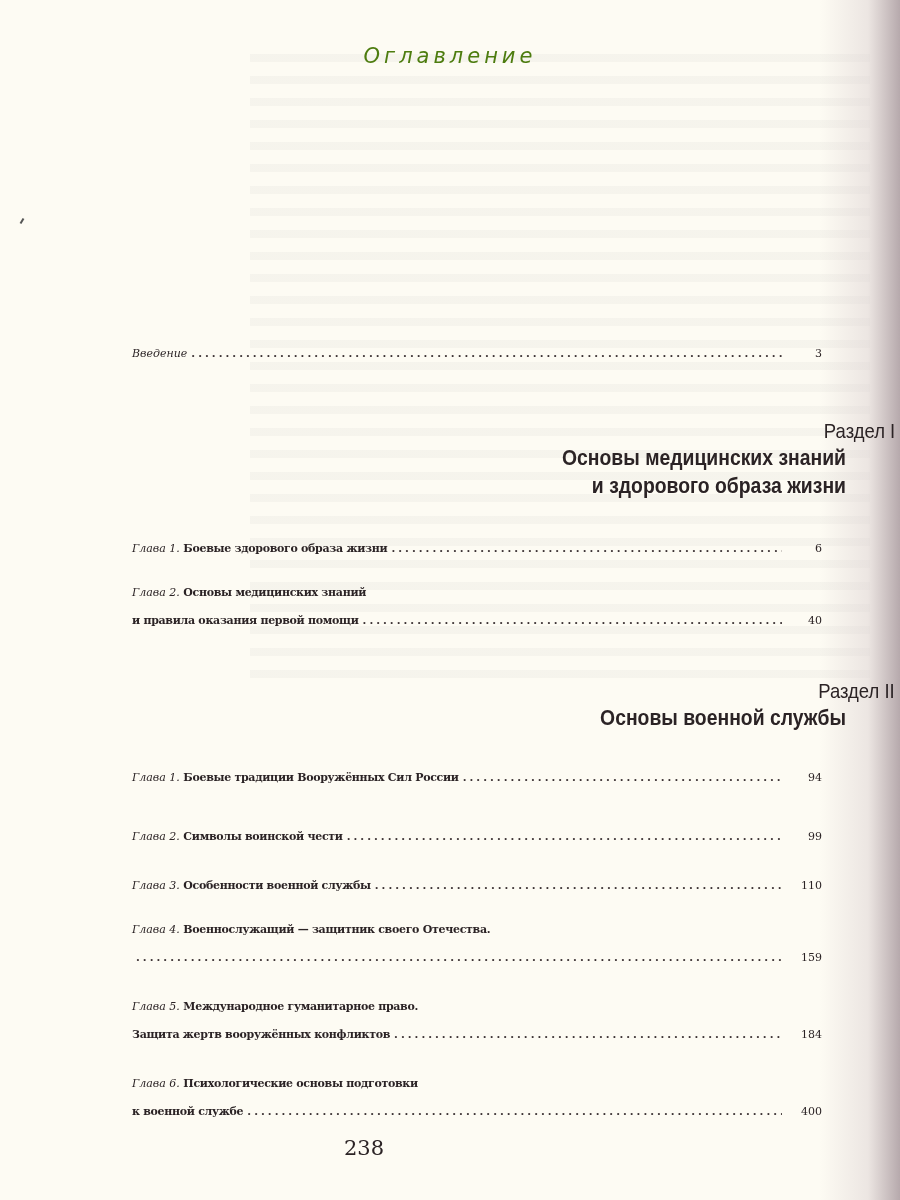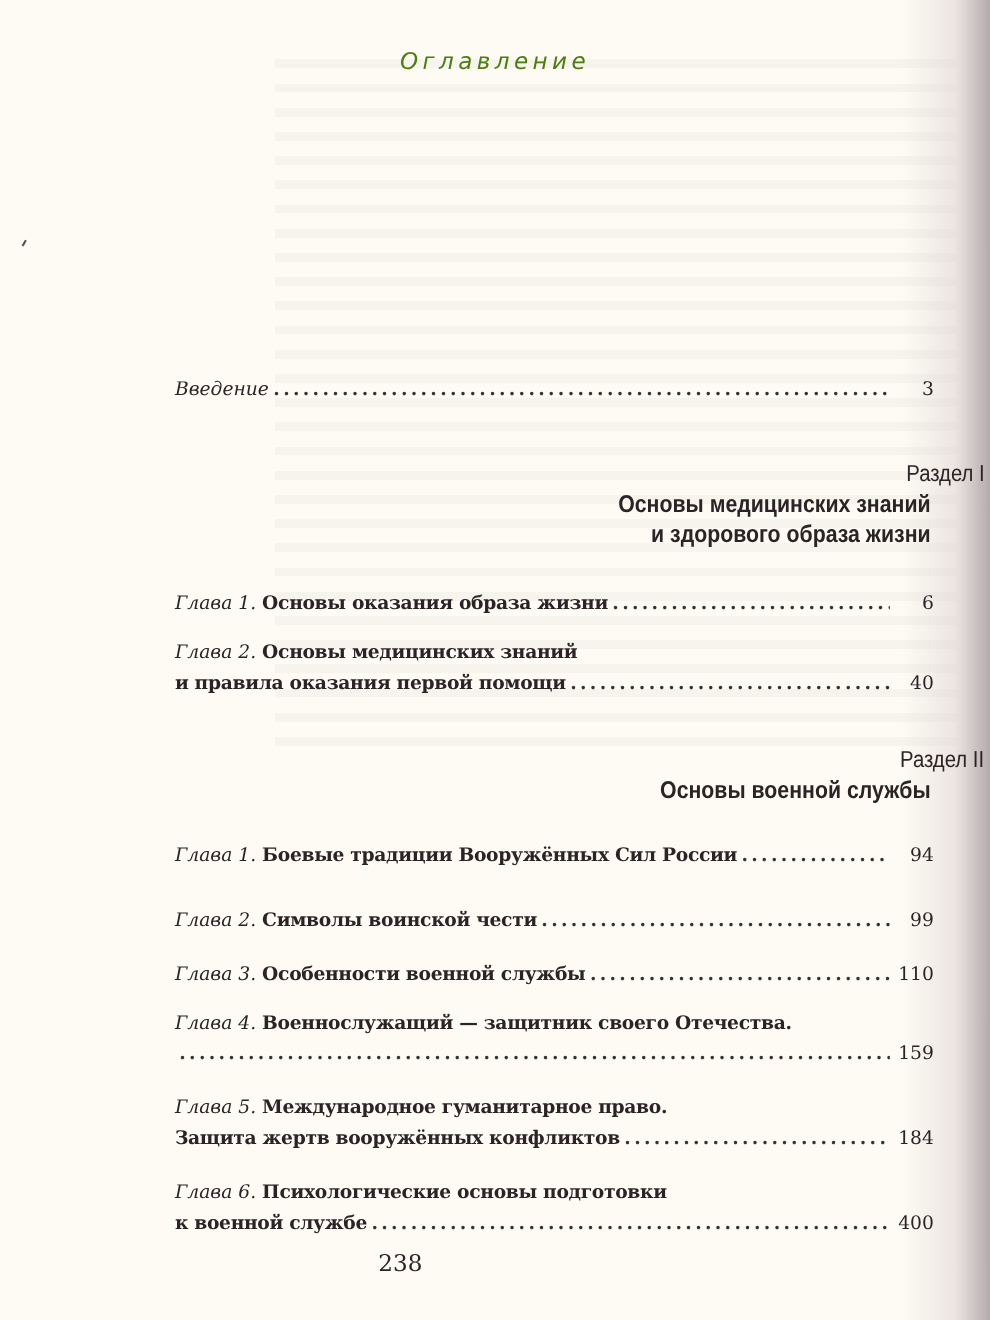--- a/index.html
+++ b/index.html
@@ -21,21 +21,21 @@
       repeating-linear-gradient(to bottom, rgba(0,0,0,0) 0px, rgba(0,0,0,0) 14px, rgba(150,150,150,0.07) 14px, rgba(150,150,150,0.07) 22px);
     pointer-events: none;
   }
   .title {
     position: absolute; top: 44px; left: 0; width: 900px; text-align: center;
     font-family: "DejaVu Sans", sans-serif; font-style: italic;
     font-size: 21px; letter-spacing: 4px; color: #4d7c0f;
   }
   .entry {
     position: absolute; left: 132px; width: 690px;
-    font-size: 17px; line-height: 28px; margin-left: 27px;
+    font-size: 11px; line-height: 28px;
   }
   .line { display: flex; align-items: baseline; white-space: nowrap; }
   .label { font-style: italic; font-weight: normal; }
   .text { font-weight: bold; letter-spacing: -0.3px; }
   .dots {
     flex: 1; overflow: hidden; margin: 0 6px 0 4px;
     font-weight: bold; letter-spacing: 3px; color: #3a3032;
   }
   .dots::after { content: "..............................................................................................................................................................................."; }
   .page { font-weight: normal; font-family: "DejaVu Serif", serif; min-width: 34px; text-align: right; }
@@ -69,21 +69,21 @@
 </div>
 
 <div class="section" style="top:418px">
   <div><span class="num">Раздел I</span></div>
   <span class="name">Основы медицинских знаний</span>
   <span class="name">и здорового образа жизни</span>
 </div>
 
 <div class="entry" style="top:535px">
   <div class="line">
-    <span class="label">Глава 1.</span>&nbsp;<span class="text">Основы оказания образа жизни</span>
+    <span class="label">Глава 1.</span>&nbsp;<span class="text">Боевые здорового образа жизни</span>
     <span class="dots"></span>
     <span class="page">6</span>
   </div>
 </div>
 
 <div class="entry" style="top:579px">
   <div class="line">
     <span class="label">Глава 2.</span>&nbsp;<span class="text">Основы медицинских знаний</span>
   </div>
   <div class="line">

